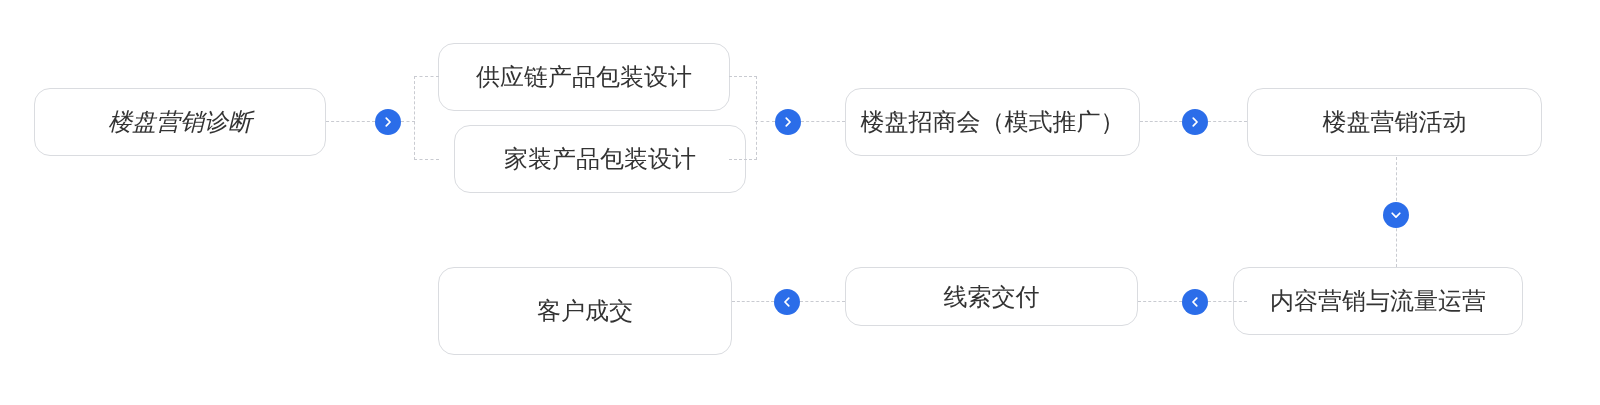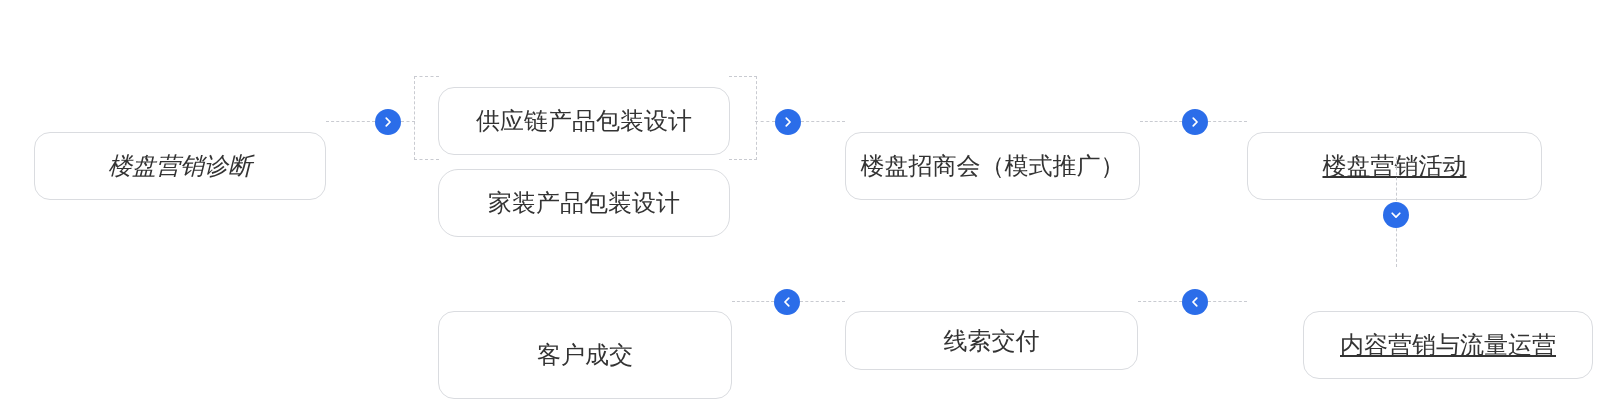--- a/index.html
+++ b/index.html
@@ -20,21 +20,20 @@
     box-sizing: border-box;
     border: 1px solid var(--node-border, #dadce0);
     border-radius: 16px;
     background: var(--bg, #ffffff);
     display: flex;
     align-items: center;
     justify-content: center;
     font-size: 24px;
     color: var(--text, #333333);
     white-space: nowrap;
-    margin-top: 44px;
   }
   .hline {
     position: absolute;
     height: 0;
     border-top: 1.5px dashed var(--connector, #c9cbd1);
   }
   .vline {
     position: absolute;
     width: 0;
     border-left: 1.5px dashed var(--connector, #c9cbd1);
@@ -67,33 +66,33 @@
 <div class="canvas">
 
   <div class="node" style="left:34px; top:88px; width:292px; height:68px;font-style:italic;">
     <span>楼盘营销诊断</span>
   </div>
 
   <div class="node" style="left:438px; top:43px; width:292px; height:68px;">
     <span>供应链产品包装设计</span>
   </div>
 
-  <div class="node" style="left:438px; top:125px; width:292px; height:68px;border-radius:20px;">
+  <div class="node" style="left:454px; top:125px; width:292px; height:68px;">
     <span>家装产品包装设计</span>
   </div>
 
   <div class="node" style="left:845px; top:88px; width:295px; height:68px;text-align:center;">
     <span>楼盘招商会（模式推广）</span>
   </div>
 
-  <div class="node" style="left:1247px; top:88px; width:295px; height:68px;text-decoration:underline;">
+  <div class="node" style="left:1247px; top:88px; width:295px; height:68px;">
     <span>楼盘营销活动</span>
   </div>
 
-  <div class="node" style="left:1303px; top:267px; width:290px; height:68px;text-decoration:underline;">
+  <div class="node" style="left:1233px; top:267px; width:290px; height:68px;">
     <span>内容营销与流量运营</span>
   </div>
 
   <div class="node" style="left:845px; top:267px; width:293px; height:59px;">
     <span>线索交付</span>
   </div>
 
   <div class="node" style="left:438px; top:267px; width:294px; height:88px;">
     <span>客户成交</span>
   </div>

